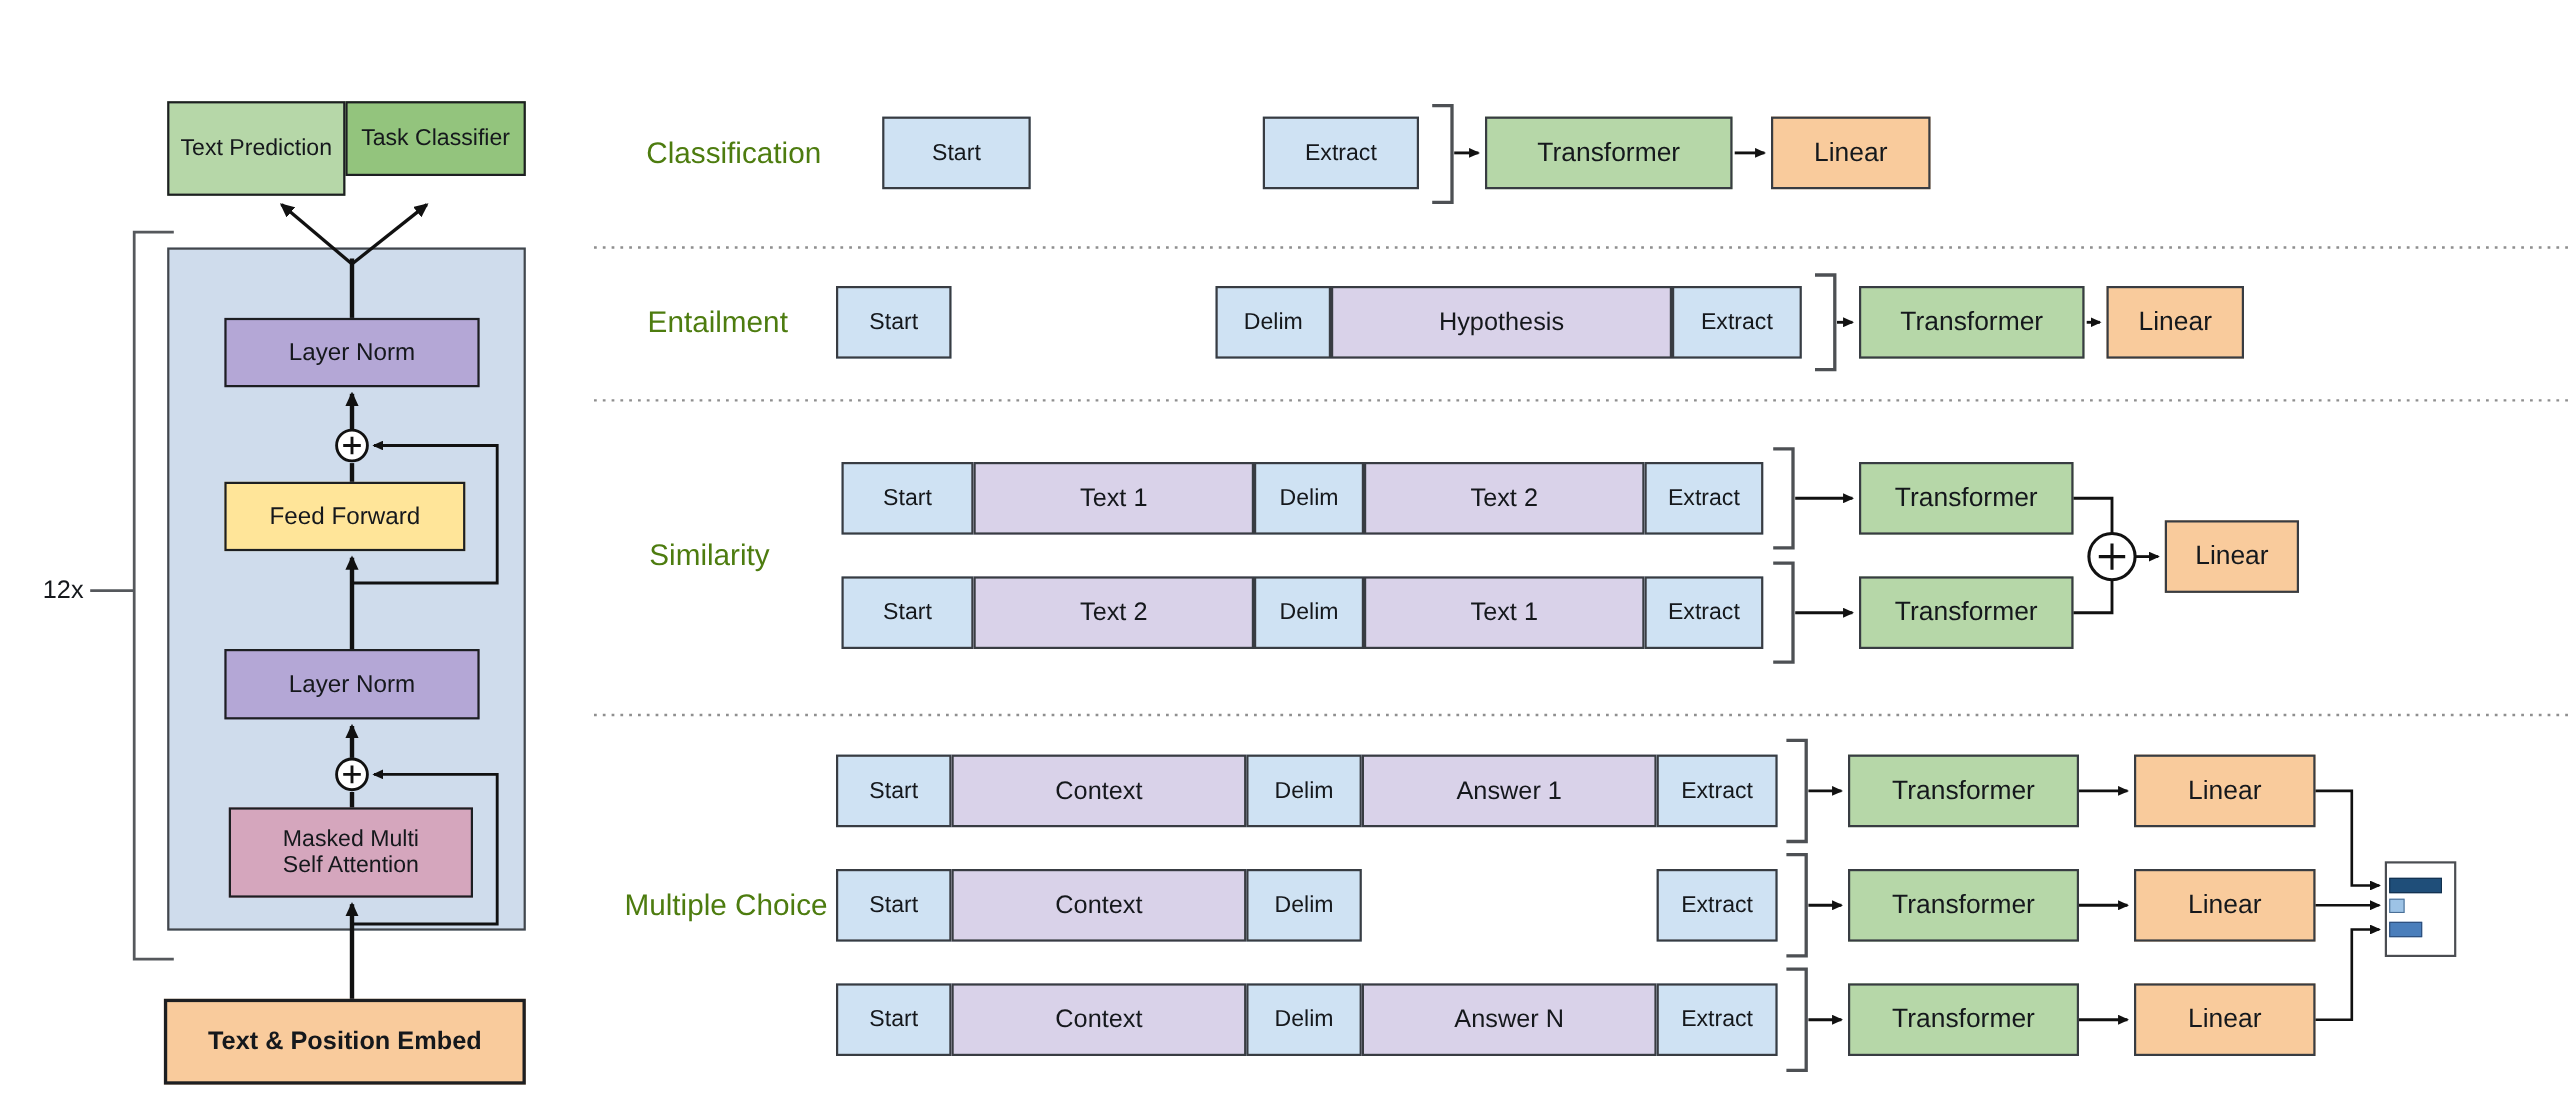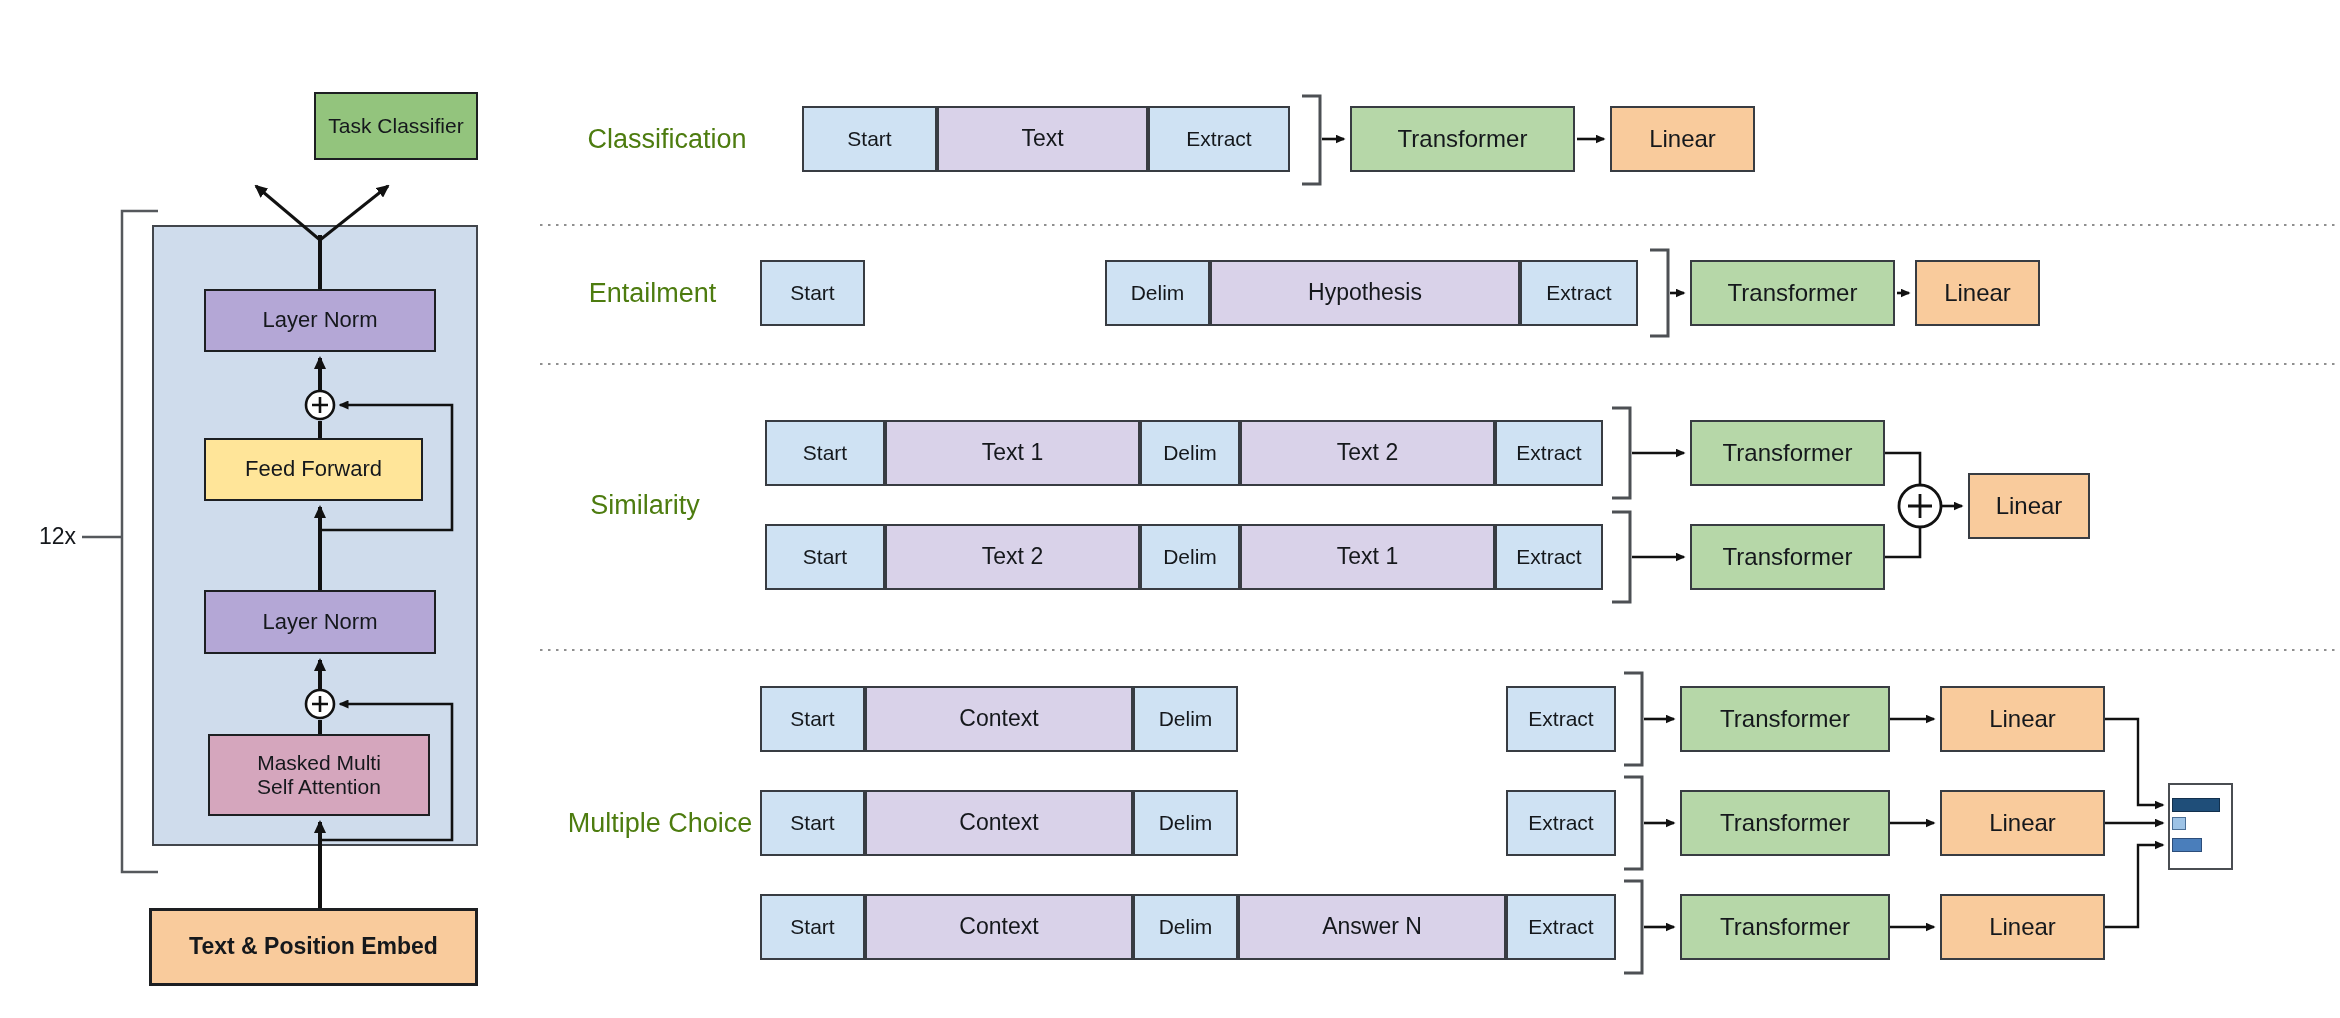--- a/index.html
+++ b/index.html
@@ -24,20 +24,23 @@
              font-size:27px;color:#4d7c0f;}
   .overlay{position:absolute;left:0;top:0;width:2340px;height:1018px;pointer-events:none;}
   .bars{position:absolute;background:#ffffff;border:2px solid #4a4d52;box-sizing:border-box;}
   .bar{position:absolute;box-sizing:border-box;}
 </style>
 </head>
 <body>
 
 <div class="canvas">
 
+  <div class="box blk green" style="left:152px;top:92px;width:162px;height:86px;font-size:21px;">
+    <span>Text Prediction</span>
+  </div>
   <div class="box blk green-dark" style="left:314px;top:92px;width:164px;height:68px;font-size:21px;">
     <span>Task Classifier</span>
   </div>
 
   <div class="container-blue" style="left:152px;top:225px;width:326px;height:621px;"></div>
 
   <div class="box blk purple" style="left:204px;top:289px;width:232px;height:63px;">
     <span>Layer Norm</span>
   </div>
   <div class="box blk yellow" style="left:204px;top:438px;width:219px;height:63px;">
@@ -67,23 +70,20 @@
   <div class="sec-label" style="left:555px;top:488px;width:180px;height:34px;">
     <span>Similarity</span>
   </div>
   <div class="sec-label" style="left:545px;top:806px;width:230px;height:34px;">
     <span>Multiple Choice</span>
   </div>
 
   <div class="box tok tok-blue" style="left:802px;top:106px;width:135px;height:66px;">
     <span>Start</span>
     </div>
-  <div class="box tok tok-purple tok-big" style="left:937px;top:106px;width:211px;height:66px;">
-    <span>Text</span>
-    </div>
   <div class="box tok tok-blue" style="left:1148px;top:106px;width:142px;height:66px;">
     <span>Extract</span>
     </div>
   <div class="box pipe green" style="left:1350px;top:106px;width:225px;height:66px;">
     <span>Transformer</span>
     </div>
   <div class="box pipe orange" style="left:1610px;top:106px;width:145px;height:66px;">
     <span>Linear</span>
     </div>
 
@@ -149,20 +149,23 @@
     </div>
 
   <div class="box tok tok-blue" style="left:760px;top:686px;width:105px;height:66px;">
     <span>Start</span>
     </div>
   <div class="box tok tok-purple tok-big" style="left:865px;top:686px;width:268px;height:66px;">
     <span>Context</span>
     </div>
   <div class="box tok tok-blue" style="left:1133px;top:686px;width:105px;height:66px;">
     <span>Delim</span>
+    </div>
+  <div class="box tok tok-purple tok-big" style="left:1238px;top:686px;width:268px;height:66px;">
+    <span>Answer 1</span>
     </div>
   <div class="box tok tok-blue" style="left:1506px;top:686px;width:110px;height:66px;">
     <span>Extract</span>
     </div>
   <div class="box pipe green" style="left:1680px;top:686px;width:210px;height:66px;">
     <span>Transformer</span>
     </div>
   <div class="box pipe orange" style="left:1940px;top:686px;width:165px;height:66px;">
     <span>Linear</span>
     </div>

